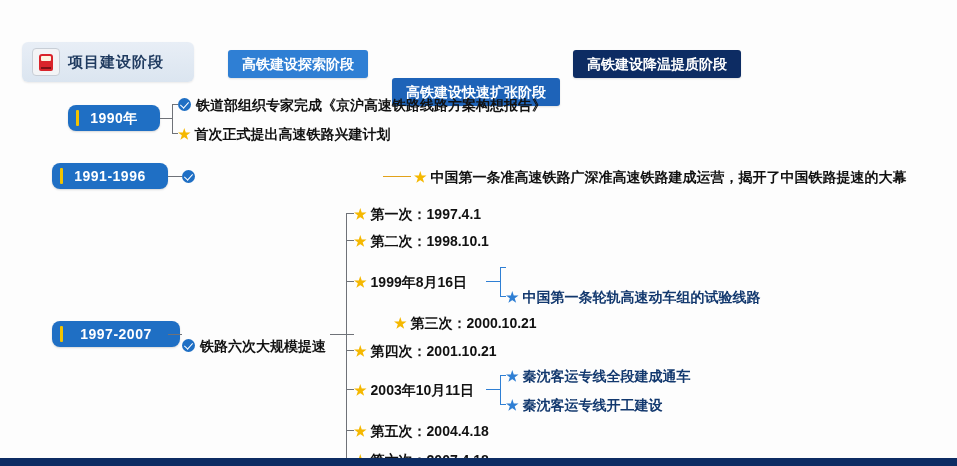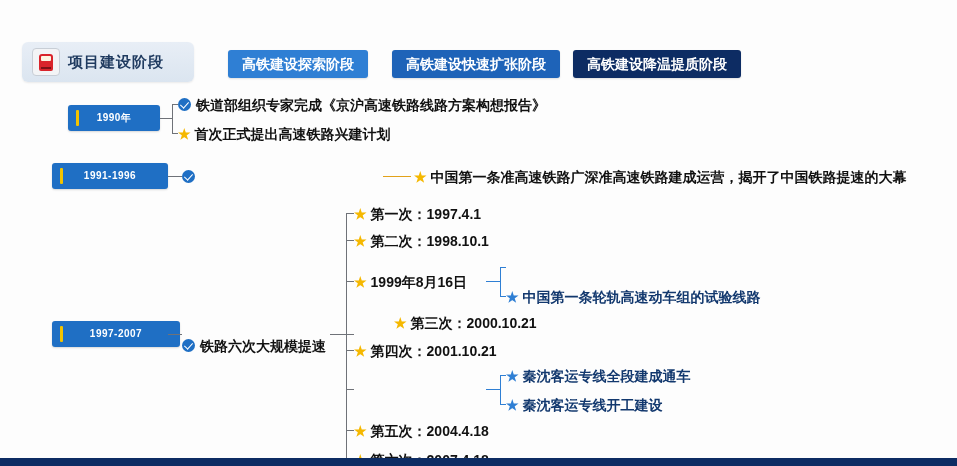--- a/index.html
+++ b/index.html
@@ -93,34 +93,34 @@
     line-height: 28px;
     padding: 0 14px;
     border-radius: 3px;
     color: #ffffff;
     font-size: 14px;
     font-weight: bold;
     white-space: nowrap;
     box-shadow: 0 1px 2px rgba(0,0,0,0.12);
   }
   .chip-1 { left: 228px; background: #2f7fd4; }
-  .chip-2 { left: 392px; background: #1e63b8; }
+  .chip-2 { left: 392px; background: #1e63b8; margin-top: 28px; }
   .chip-3 { left: 573px; background: #0d2c63; }
 
   
   .year-pill {
     position: absolute;
     height: 26px;
     line-height: 26px;
     background: #1f6fc4;
     color: #fff;
-    font-size: 10px;
+    font-size: 14px;
     font-weight: bold;
     text-align: center;
-    border-radius: 3px;
+    border-radius: 8px;
     box-shadow: 0 1px 2px rgba(0,0,0,0.15);
     letter-spacing: 0.5px;
   }
   .year-pill:before {
     content: "";
     position: absolute;
     left: 8px;
     top: 5px;
     width: 3px;
     height: 16px;
@@ -265,20 +265,23 @@
     <span class="star" style="color:#2f7fd4;">★</span><span>中国第一条轮轨高速动车组的试验线路</span>
   </div>
 
   <div class="row-text bold" style="left:354px; top:315px;margin-left:40px;">
     <span class="star">★</span><span>第三次：2000.10.21</span>
   </div>
   <div class="row-text bold" style="left:354px; top:343px;">
     <span class="star">★</span><span>第四次：2001.10.21</span>
   </div>
 
+  <div class="row-text bold" style="left:354px; top:382px;">
+    <span class="star">★</span><span>2003年10月11日</span>
+  </div>
   <div class="ln h blue" style="left:486px; top:389px; width:14px;"></div>
   <div class="ln v blue" style="left:500px; top:375px; height:29px;"></div>
   <div class="ln h blue" style="left:500px; top:375px; width:6px;"></div>
   <div class="ln h blue" style="left:500px; top:404px; width:6px;"></div>
   <div class="row-text bold" style="left:506px; top:368px; color:#12386e;">
     <span class="star" style="color:#2f7fd4;">★</span><span>秦沈客运专线全段建成通车</span>
   </div>
   <div class="row-text bold" style="left:506px; top:397px; color:#12386e;">
     <span class="star" style="color:#2f7fd4;">★</span><span>秦沈客运专线开工建设</span>
   </div>

